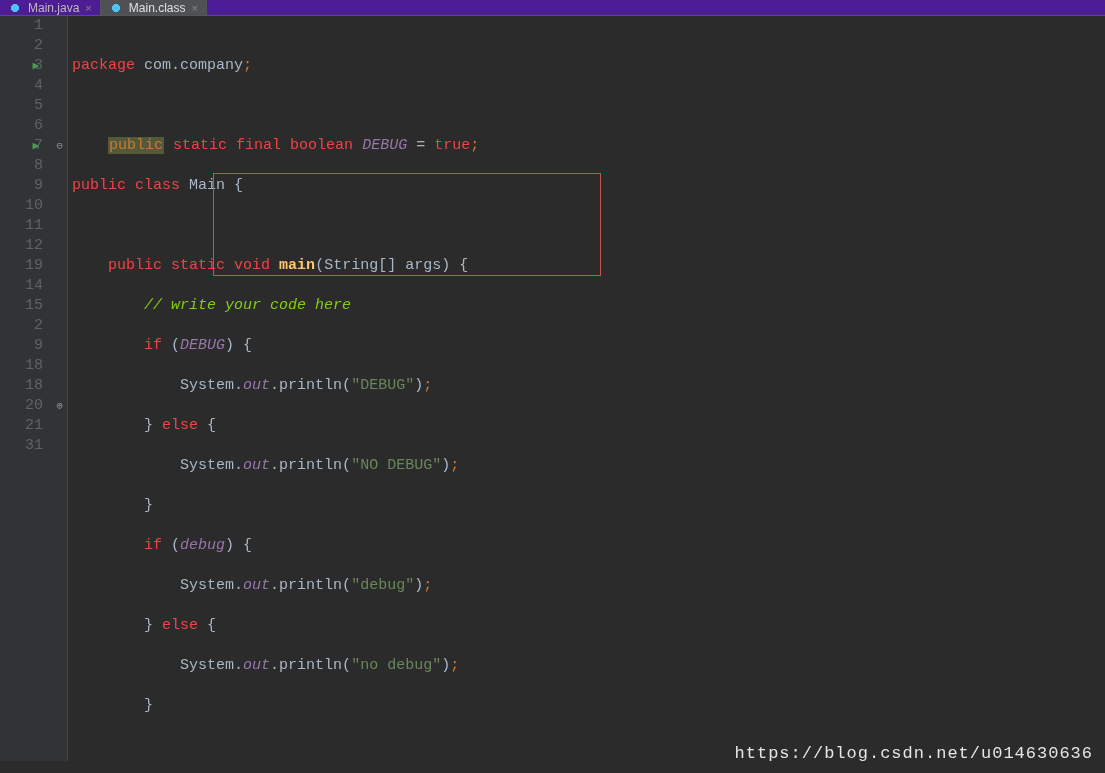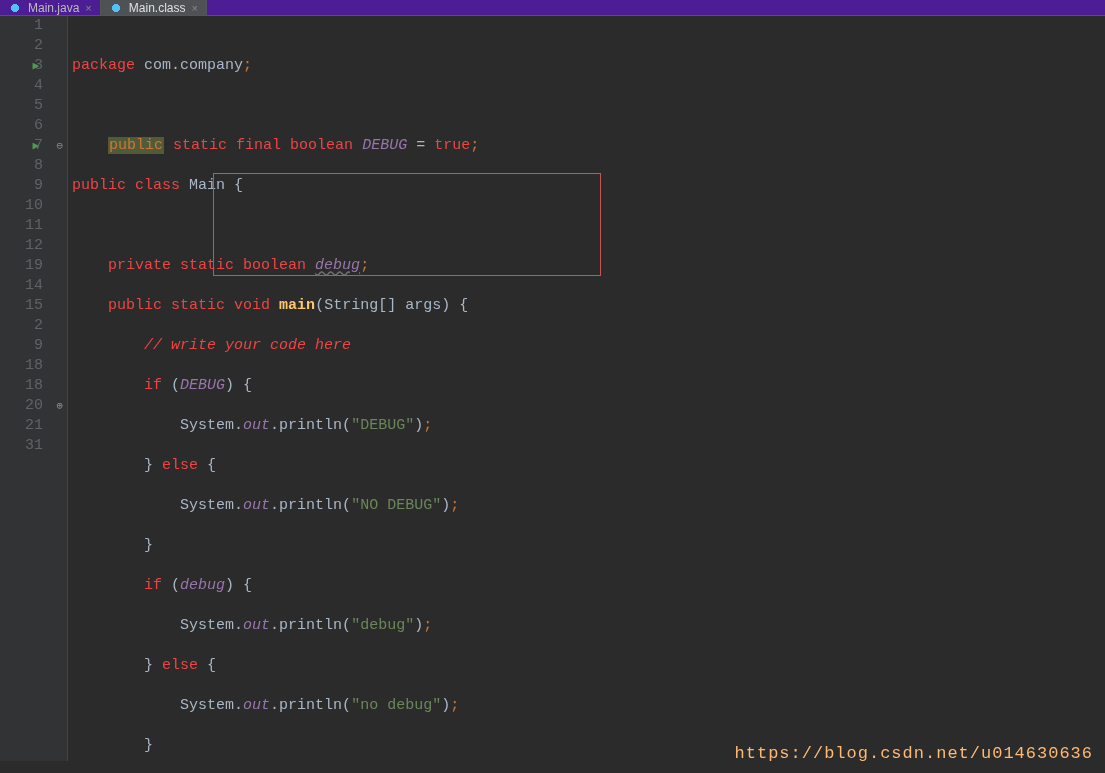--- a/index.html
+++ b/index.html
@@ -42,33 +42,33 @@
     position:absolute; right:4px; color:#888; font-size:11px;
   }
   .code {
     flex:1; padding-left:4px; line-height:20px;
     color:#a9b7c6; white-space:pre; position:relative;
   }
   .line { height:20px; }
   .kw { color:#ef4444; }
   .hl-kw { background:#515b3a; color:#cc7832; padding:0 1px; }
   .str { color:#6a8759; }
-  .com { color:#ef4444; font-style:italic; }
+  .com { color:#84cc16; font-style:italic; }
   .field-ital { color:#9876aa; font-style:italic; }
   .field-ital-u { color:#9876aa; font-style:italic; text-decoration:underline wavy #707070; }
   .bold { font-weight:bold; color:#ffc66d; }
   .semi { color:#cc7832; }
   .punct { color:#a9b7c6; }
   .redbox {
     position:absolute; border:1px solid #c75450;
     left:145px; top:157px; width:388px; height:103px; pointer-events:none;
   }
   .watermark {
     position:absolute; right:12px; bottom:10px;
-    color:#fdba74; font-size:17px; font-family:"SimSun","Courier New",monospace;
+    color:#e5e5e5; font-size:17px; font-family:"SimSun","Courier New",monospace;
     letter-spacing:1px;
   }
 </style>
 </head>
 <body>
 
 <div class="tabs">
   <div class="tab">
     <span class="icon"></span>
     <span>Main.java</span>
@@ -106,21 +106,20 @@
       <div class="gutter-row">21</div>
       <div class="gutter-row">31</div>
     </div>
   <div class="code" id="code">
     <div class="redbox"></div>
 <div class="line"><span class="kw">package</span> <span>com</span><span class="punct">.</span><span>company</span><span class="semi">;</span></div>
 <div class="line"></div>
 <div class="line">    <span class="hl-kw">public</span> <span class="kw">static</span> <span class="kw">final</span> <span class="kw">boolean</span> <span class="field-ital">DEBUG</span> <span>=</span> <span class="kw">true</span><span class="semi">;</span></div>
 <div class="line"><span class="kw">public</span> <span class="kw">class</span> <span>Main</span> <span class="punct">{</span></div>
 <div class="line"></div>
-<div class="line">    <span class="kw">private</span> <span class="kw">static</span> <span class="kw">boolean</span> <span class="field-ital-u">debug</span><span class="semi">;</span></div>
 <div class="line">    <span class="kw">public</span> <span class="kw">static</span> <span class="kw">void</span> <span class="bold">main</span><span class="punct">(</span><span>String</span><span class="punct">[</span><span class="punct">]</span> <span>args</span><span class="punct">)</span> <span class="punct">{</span></div>
 <div class="line">        <span class="com">// write your code here</span></div>
 <div class="line">        <span class="kw">if</span> <span class="punct">(</span><span class="field-ital">DEBUG</span><span class="punct">)</span> <span class="punct">{</span></div>
 <div class="line">            <span>System</span><span class="punct">.</span><span class="field-ital">out</span><span class="punct">.</span><span>println</span><span class="punct">(</span><span class="str">"DEBUG"</span><span class="punct">)</span><span class="semi">;</span></div>
 <div class="line">        <span class="punct">}</span> <span class="kw">else</span> <span class="punct">{</span></div>
 <div class="line">            <span>System</span><span class="punct">.</span><span class="field-ital">out</span><span class="punct">.</span><span>println</span><span class="punct">(</span><span class="str">"NO DEBUG"</span><span class="punct">)</span><span class="semi">;</span></div>
 <div class="line">        <span class="punct">}</span></div>
 <div class="line">        <span class="kw">if</span> <span class="punct">(</span><span class="field-ital">debug</span><span class="punct">)</span> <span class="punct">{</span></div>
 <div class="line">            <span>System</span><span class="punct">.</span><span class="field-ital">out</span><span class="punct">.</span><span>println</span><span class="punct">(</span><span class="str">"debug"</span><span class="punct">)</span><span class="semi">;</span></div>
 <div class="line">        <span class="punct">}</span> <span class="kw">else</span> <span class="punct">{</span></div>

